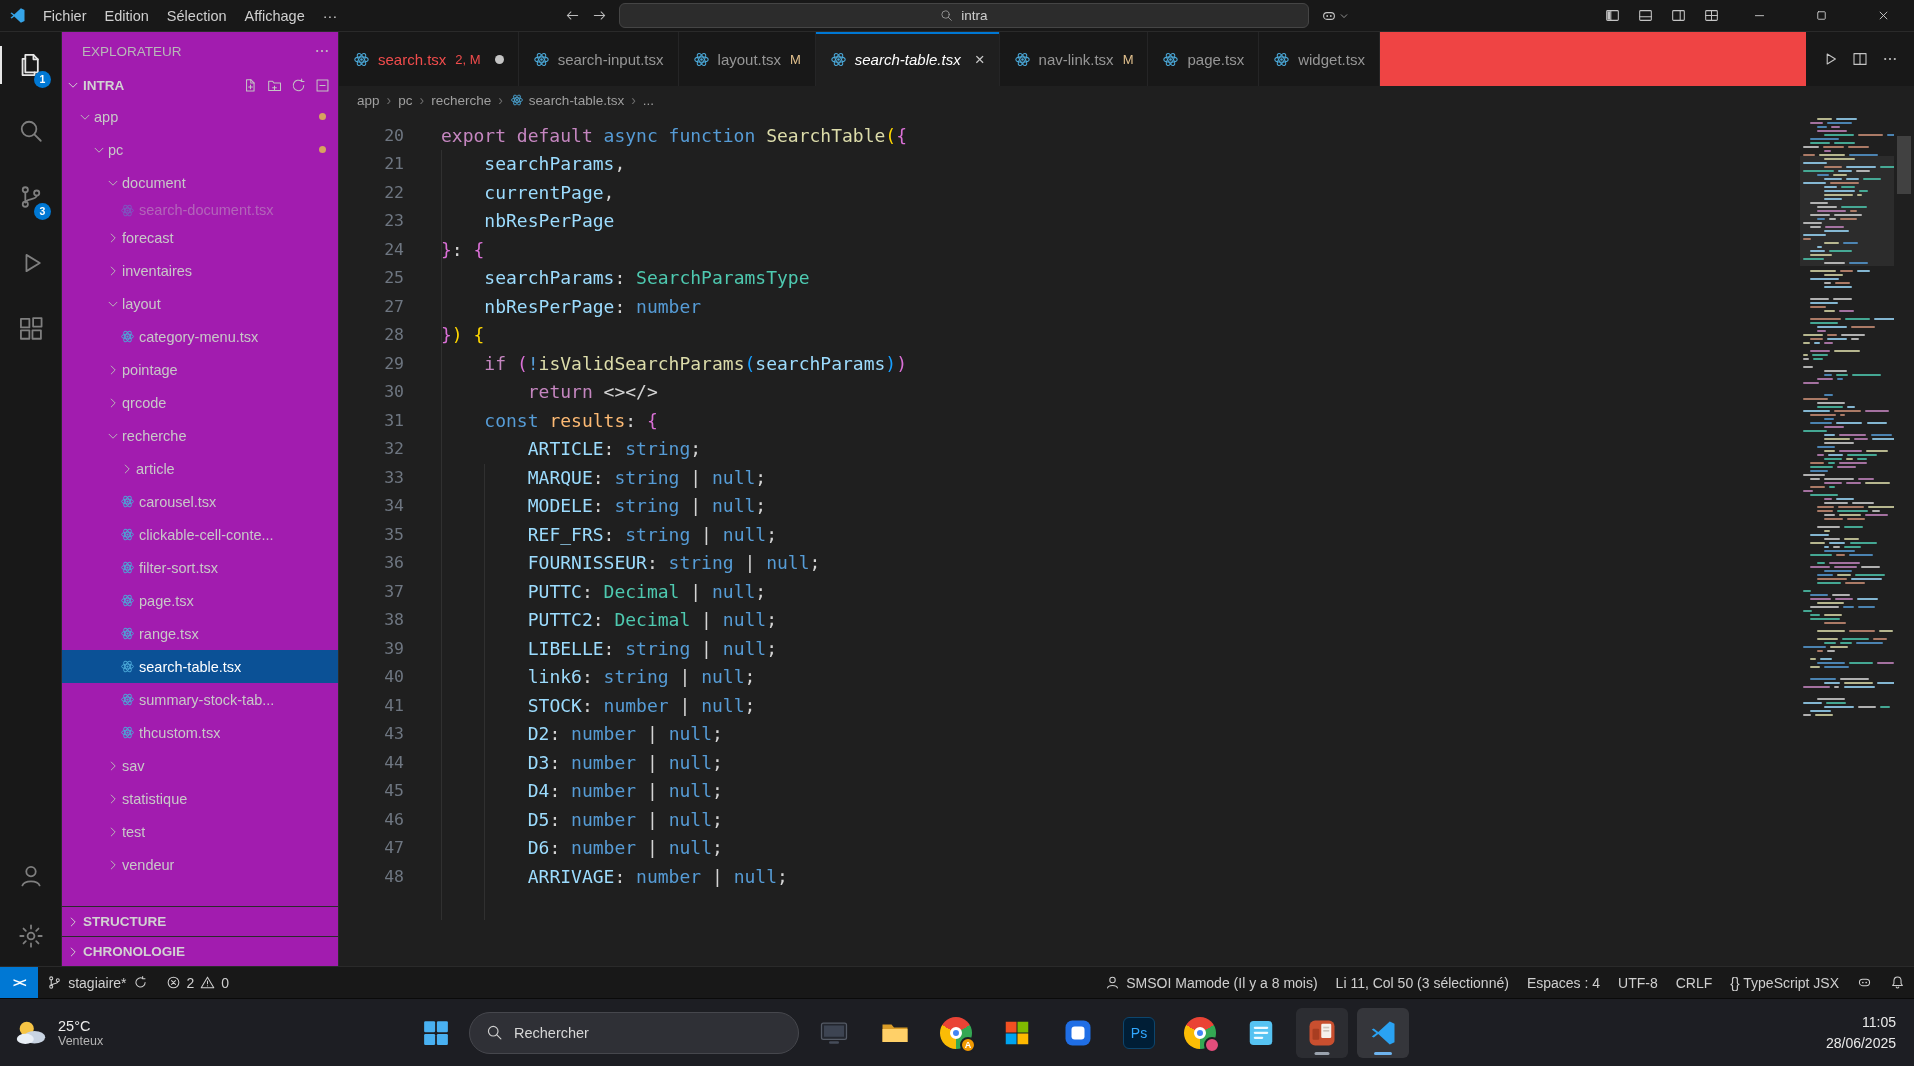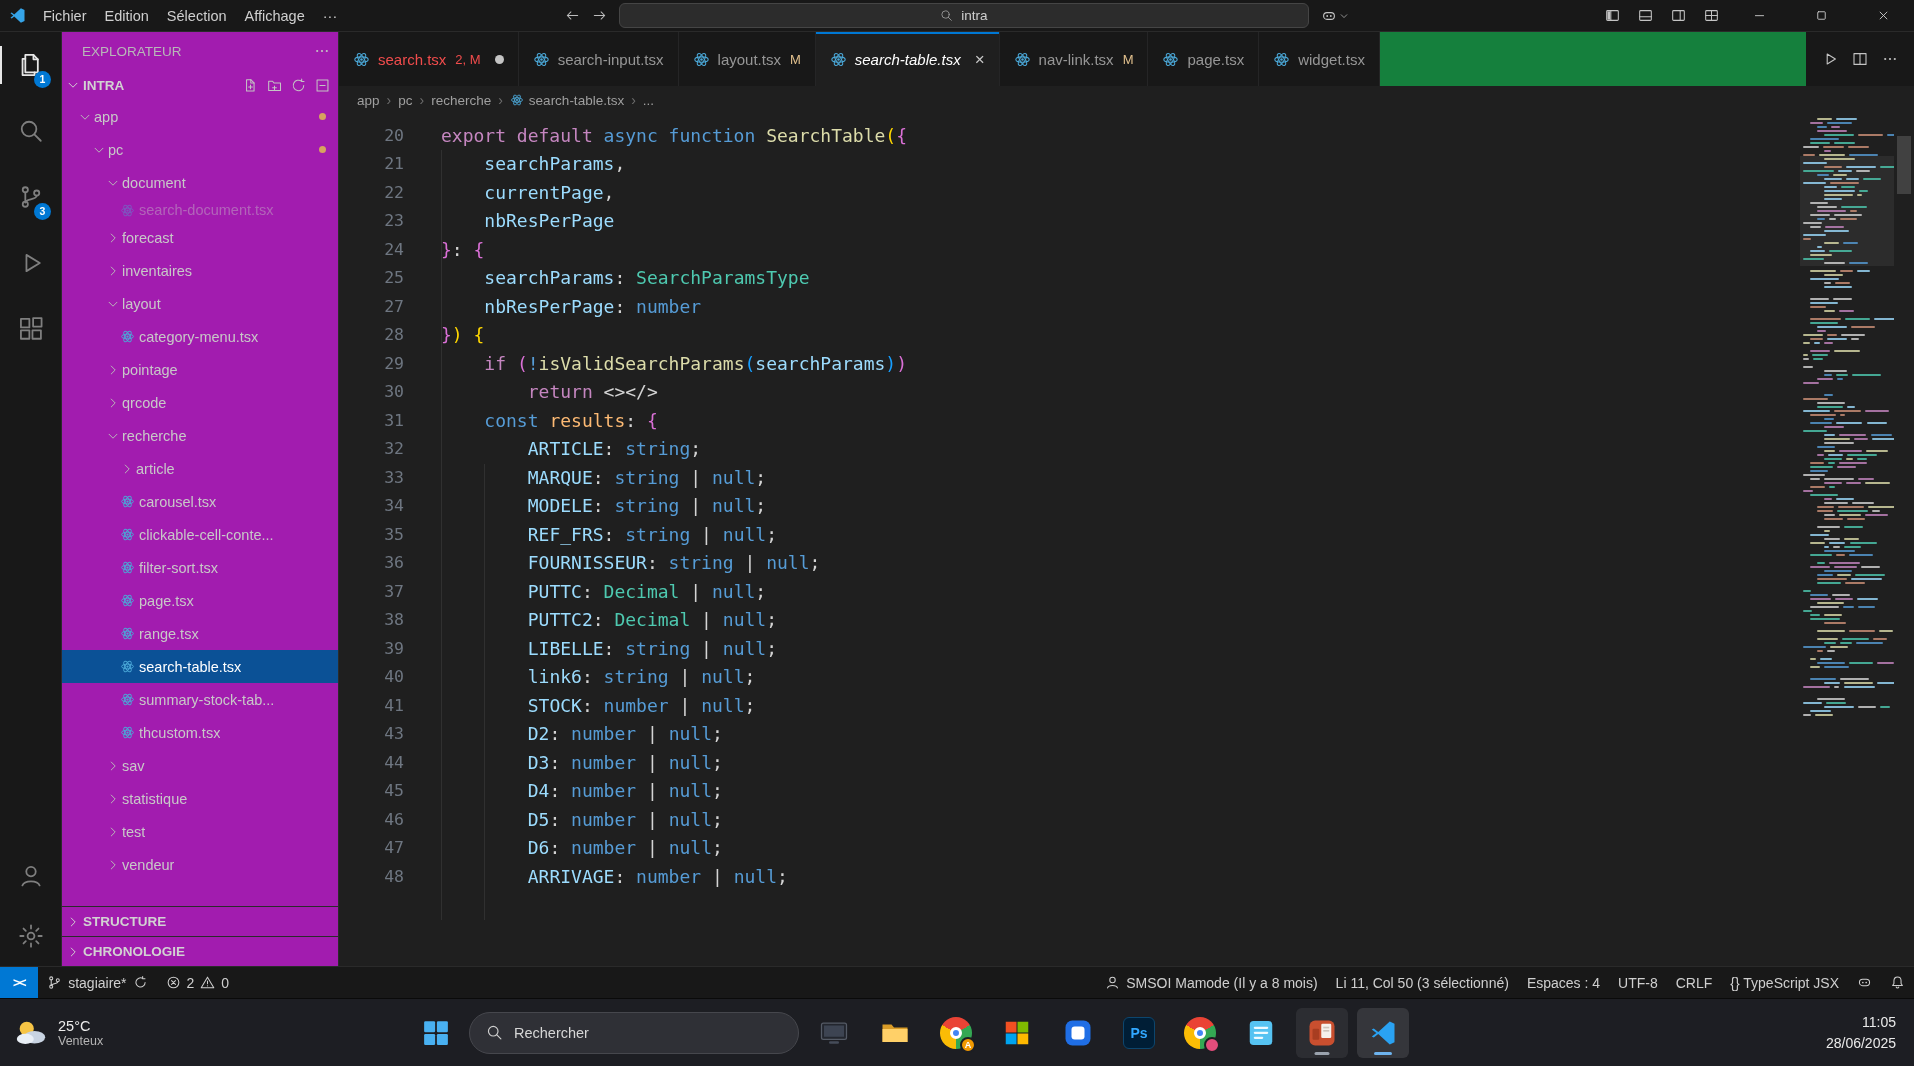--- a/index.html
+++ b/index.html
@@ -57,21 +57,21 @@
 .row .chev svg{width:14px;height:14px}
 .row .fileic{width:18px;flex:none;margin-right:3px}
 .row .fileic svg{width:15px;height:15px}
 .row-label{white-space:nowrap;overflow:hidden;text-overflow:ellipsis}
 .row.sel{background:#0b5196;color:#fff}
 .row.faded{height:22px;opacity:.42;overflow:hidden}
 .git-dot{margin-left:auto;margin-right:12px;width:7px;height:7px;border-radius:50%;background:#d7a35f;flex:none}
 
 
 .editor-col{flex:1;display:flex;flex-direction:column;min-width:0;min-height:0}
-.tabbar{height:54px;flex:none;background:#15803d;display:flex;align-items:stretch}
+.tabbar{height:54px;flex:none;background:#ef4444;display:flex;align-items:stretch}
 .tab{display:flex;align-items:center;gap:8px;padding:0 14px;border-right:1px solid #252526;font-size:15px;color:#969696;position:relative;background:#181818}
 .tab .icon svg{width:17px;height:17px}
 .tab.active{background:#1f1f1f;color:#fff}
 .tab.active::before{content:'';position:absolute;top:0;left:0;right:0;height:1.5px;background:#0078d4}
 .tab.active .tab-label{color:#fff;font-style:italic}
 .lab-err{color:#f14c4c}
 .tab-dec{font-size:13px;margin-left:1px}
 .dec-err{color:#f14c4c}
 .dec-mod{color:#e2c08d}
 .dirty{width:9px;height:9px;border-radius:50%;background:#c4c4c4;margin-left:6px}
@@ -121,21 +121,21 @@
 .task-btn svg{width:30px;height:30px}
 .task-btn.open{background:rgba(255,255,255,.07)}
 .task-btn.open::after{content:'';position:absolute;bottom:3px;left:50%;transform:translateX(-50%);width:15px;height:3px;border-radius:2px;background:#9aa2ad}
 .task-btn.focused{background:rgba(255,255,255,.11)}
 .task-btn.focused::after{background:#6db3ee;width:18px}
 .tk-searchpill{width:330px;height:42px;border-radius:21px;background:#2f3036;border:1px solid #46474d;display:flex;align-items:center;gap:11px;padding:0 16px;color:#d6d6d6;font-size:14.5px}
 .tk-searchpill svg{width:17px;height:17px;color:#cfcfcf}
 .chrome-ic{position:relative;width:32px;height:32px;border-radius:50%;background:conic-gradient(from -60deg,#ea4335 0 120deg,#34a853 0 240deg,#fbbc05 0 360deg)}
 .chrome-core{position:absolute;inset:0;margin:auto;width:12px;height:12px;border-radius:50%;background:#4285f4;border:3.4px solid #fff}
 .app-badge{position:absolute;right:-4px;bottom:-4px;width:16px;height:16px;border-radius:50%;color:#fff;font-size:9px;font-weight:700;line-height:13px;text-align:center;border:2px solid #1d1e23}
-.ps-ic{width:32px;height:32px;border-radius:6px;background:#001e36;color:#31a8ff;font-weight:700;font-size:14px;line-height:31px;text-align:center;border:1px solid #0c466e}
+.ps-ic{width:32px;height:32px;border-radius:6px;background:#001e36;color:#31a8ff;font-weight:400;font-size:14px;line-height:31px;text-align:center;border:1px solid #0c466e}
 .tk-clock{position:absolute;right:18px;top:0;bottom:0;display:flex;flex-direction:column;justify-content:center;text-align:right;font-size:14px;color:#eaeaea;line-height:1.5}
 </style>
 </head>
 <body>
 
 <div class="screen">
 
   <div class="titlebar">
     <span class="tb-logo icon">
         <svg viewBox="0 0 16 16">

